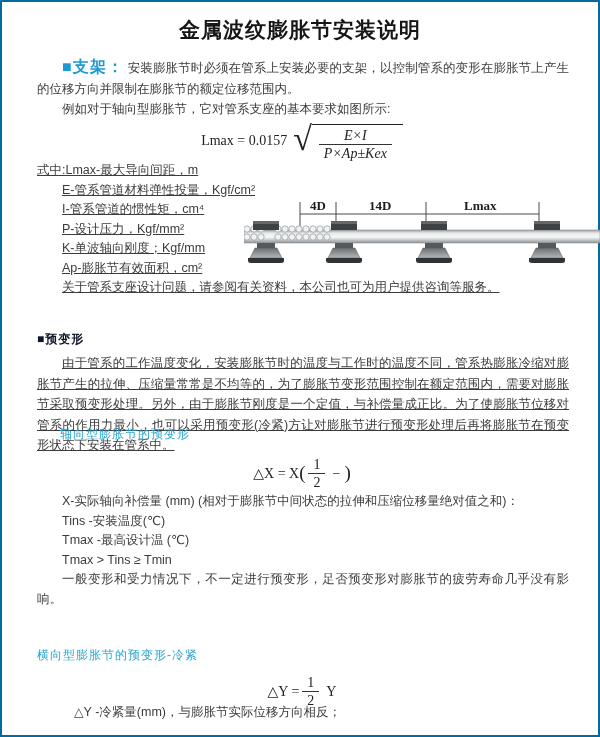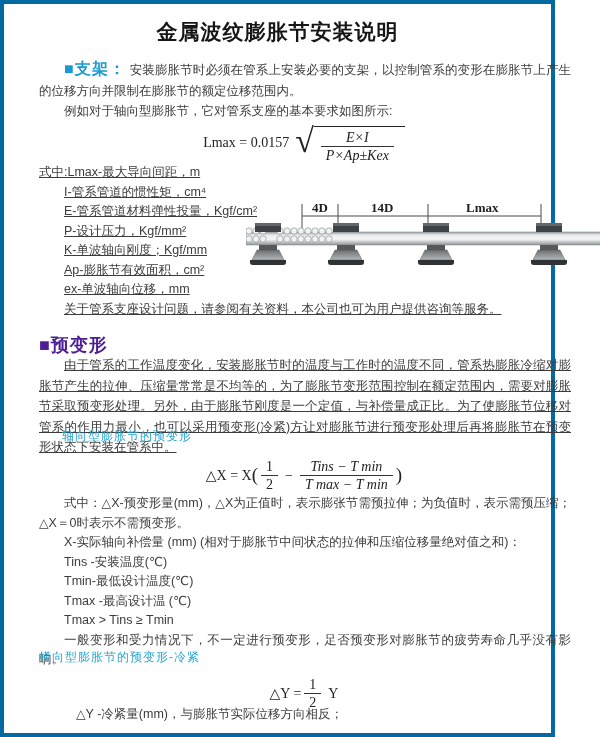--- a/index.html
+++ b/index.html
@@ -1,23 +1,23 @@
 <!DOCTYPE html>
 <html><head>
 <meta charset="utf-8">
 <style>
   html,body{margin:0;padding:0;background:#fff;}
   body{width:600px;height:737px;font-family:"Liberation Sans","DejaVu Sans",sans-serif;color:#3c3c3c;overflow:hidden;}
-  #page{position:relative;width:555px;height:737px;background:#fff;box-sizing:border-box;border:4px solid #0369a1;}
+  #page{position:relative;width:600px;height:737px;background:#fff;box-sizing:border-box;border:2px solid #0369a1;}
   .abs{position:absolute;}
   h1.title{margin:0;font-size:21px;font-weight:bold;color:#161616;text-align:center;letter-spacing:1px;width:100%;}
   .body-text{font-size:12.5px;line-height:21px;text-align:justify;color:#3c3c3c;}
   .indent{text-indent:2em;}
   .sec-head-inline{font-size:16px;font-weight:bold;color:#1b9ad2;letter-spacing:1px;}
-  .sec-head{font-size:18px;font-weight:bold;color:#4c1d95;letter-spacing:1px;}
+  .sec-head{font-size:12px;font-weight:bold;color:#0f172a;letter-spacing:1px;}
   .sub-head{font-size:12px;font-weight:normal;color:#28a5cf;letter-spacing:1px;}
   .def-line{font-size:12.5px;line-height:19.5px;color:#3c3c3c;white-space:nowrap;text-decoration:underline;}
   .def-line.d-indent{padding-left:2em;}
   .note-line{font-size:12.5px;line-height:19.5px;color:#3c3c3c;text-indent:2em;text-align:justify;}
   
   .formula{font-family:"Liberation Serif","DejaVu Serif",serif;color:#222;display:flex;justify-content:center;align-items:center;width:530px;font-size:14px;}
   .formula .bold{font-weight:normal;}
   .frac{display:inline-flex;flex-direction:column;text-align:center;vertical-align:middle;margin:0 3px;font-style:italic;}
   .frac .num{border-bottom:1px solid #333;padding:0 5px 1px 5px;line-height:15px;}
   .frac .den{padding:1px 5px 0 5px;line-height:15px;}
@@ -53,26 +53,25 @@
         <span class="frac">
           <span class="num">E×I</span>
           <span class="den">P×Ap±Kex</span>
         </span>
       </span>
     </span>
   </div>
 
   <div class="abs" style="top:159px;left:35px;">
     <div class="def-line">式中:Lmax-最大导向间距，m</div>
+    <div class="def-line d-indent">E-管系管道材料弹性投量，Kgf/cm²</div>
     <div class="def-line d-indent">I-管系管道的惯性矩，cm⁴</div>
-    <div class="def-line d-indent">E-管系管道材料弹性投量，Kgf/cm²</div>
     <div class="def-line d-indent">P-设计压力，Kgf/mm²</div>
     <div class="def-line d-indent">K-单波轴向刚度；Kgf/mm</div>
     <div class="def-line d-indent">Ap-膨胀节有效面积，cm²</div>
-    <div class="def-line d-indent">ex-单波轴向位移，mm</div>
     <div class="def-line d-indent">关于管系支座设计问题，请参阅有关资料，本公司也可为用户提供咨询等服务。</div>
   </div>
 
   <div id="diagram-wrap" class="abs">
     <svg width="356" height="100" viewBox="0 0 356 100">
       <defs>
         <linearGradient id="pg" x1="0" y1="0" x2="0" y2="1">
           <stop offset="0" stop-color="#9aa0a4"></stop>
           <stop offset="0.25" stop-color="#e9ebec"></stop>
           <stop offset="0.55" stop-color="#f6f7f7"></stop>
@@ -157,32 +156,26 @@
   <div class="abs sub-head" style="top:424px;left:58px;">轴向型膨胀节的预变形</div>
 
   <div class="abs formula" style="top:455px;left:35px;">
     <span class="bold">△X = X</span>
     <span class="paren">(</span>
     <span class="frac upright">
       <span class="num">1</span>
       <span class="den">2</span>
     </span>
     <span class="op">−</span>
-    <span class="frac">
-      <span class="num">Tins − T min</span>
-      <span class="den">T max − T min</span>
-    </span>
     <span class="paren">)</span>
   </div>
 
   <div class="abs" style="top:490px;left:35px;width:532px;">
-    <div class="note-line">式中：△X-预变形量(mm)，△X为正值时，表示膨张节需预拉伸；为负值时，表示需预压缩；△X＝0时表示不需预变形。</div>
     <div class="note-line">X-实际轴向补偿量 (mm) (相对于膨胀节中间状态的拉伸和压缩位移量绝对值之和)：</div>
     <div class="note-line">Tins -安装温度(℃)</div>
-    <div class="note-line">Tmin-最低设计温度(℃)</div>
     <div class="note-line">Tmax -最高设计温 (℃)</div>
     <div class="note-line">Tmax &gt; Tins ≥ Tmin</div>
     <div class="note-line">一般变形和受力情况下，不一定进行预变形，足否预变形对膨胀节的疲劳寿命几乎没有影响。</div>
   </div>
 
   <div class="abs sub-head" style="top:645px;left:35px;">横向型膨胀节的预变形-冷紧</div>
 
   <div class="abs formula" style="top:673px;left:35px;">
     <span class="bold">△Y =</span>
     <span class="frac upright">

